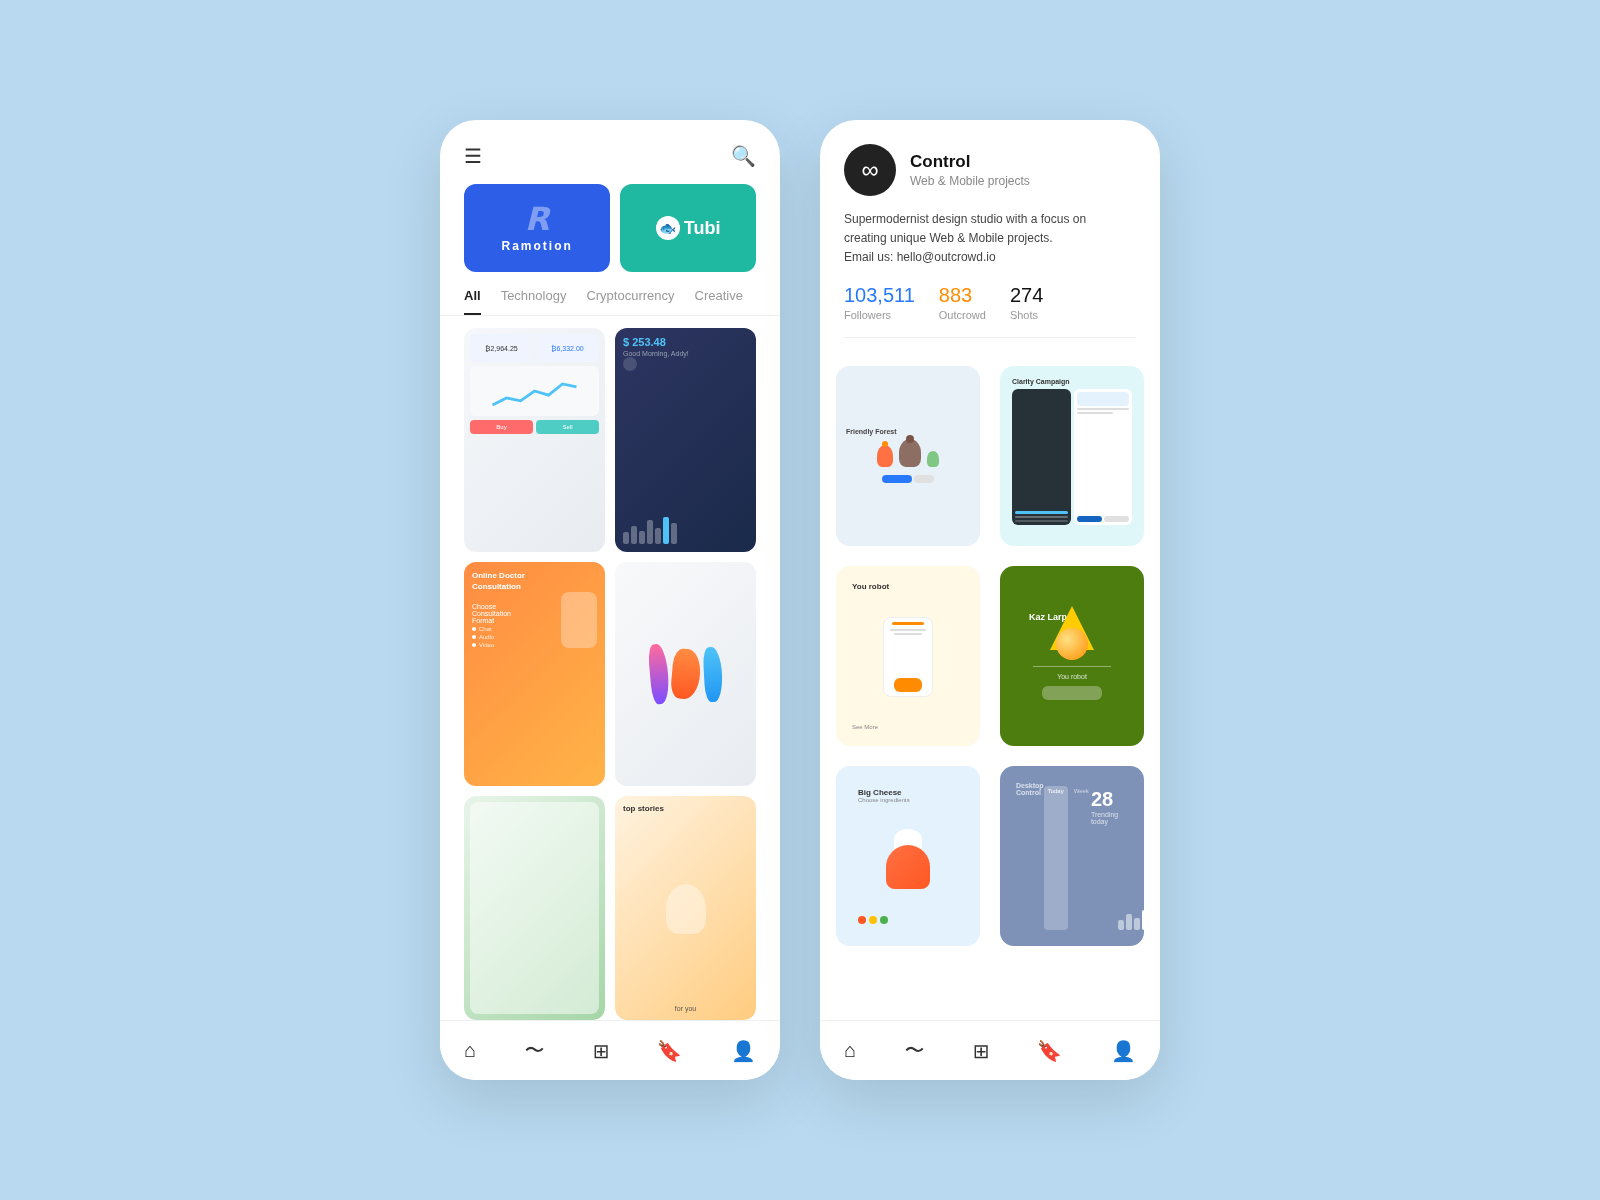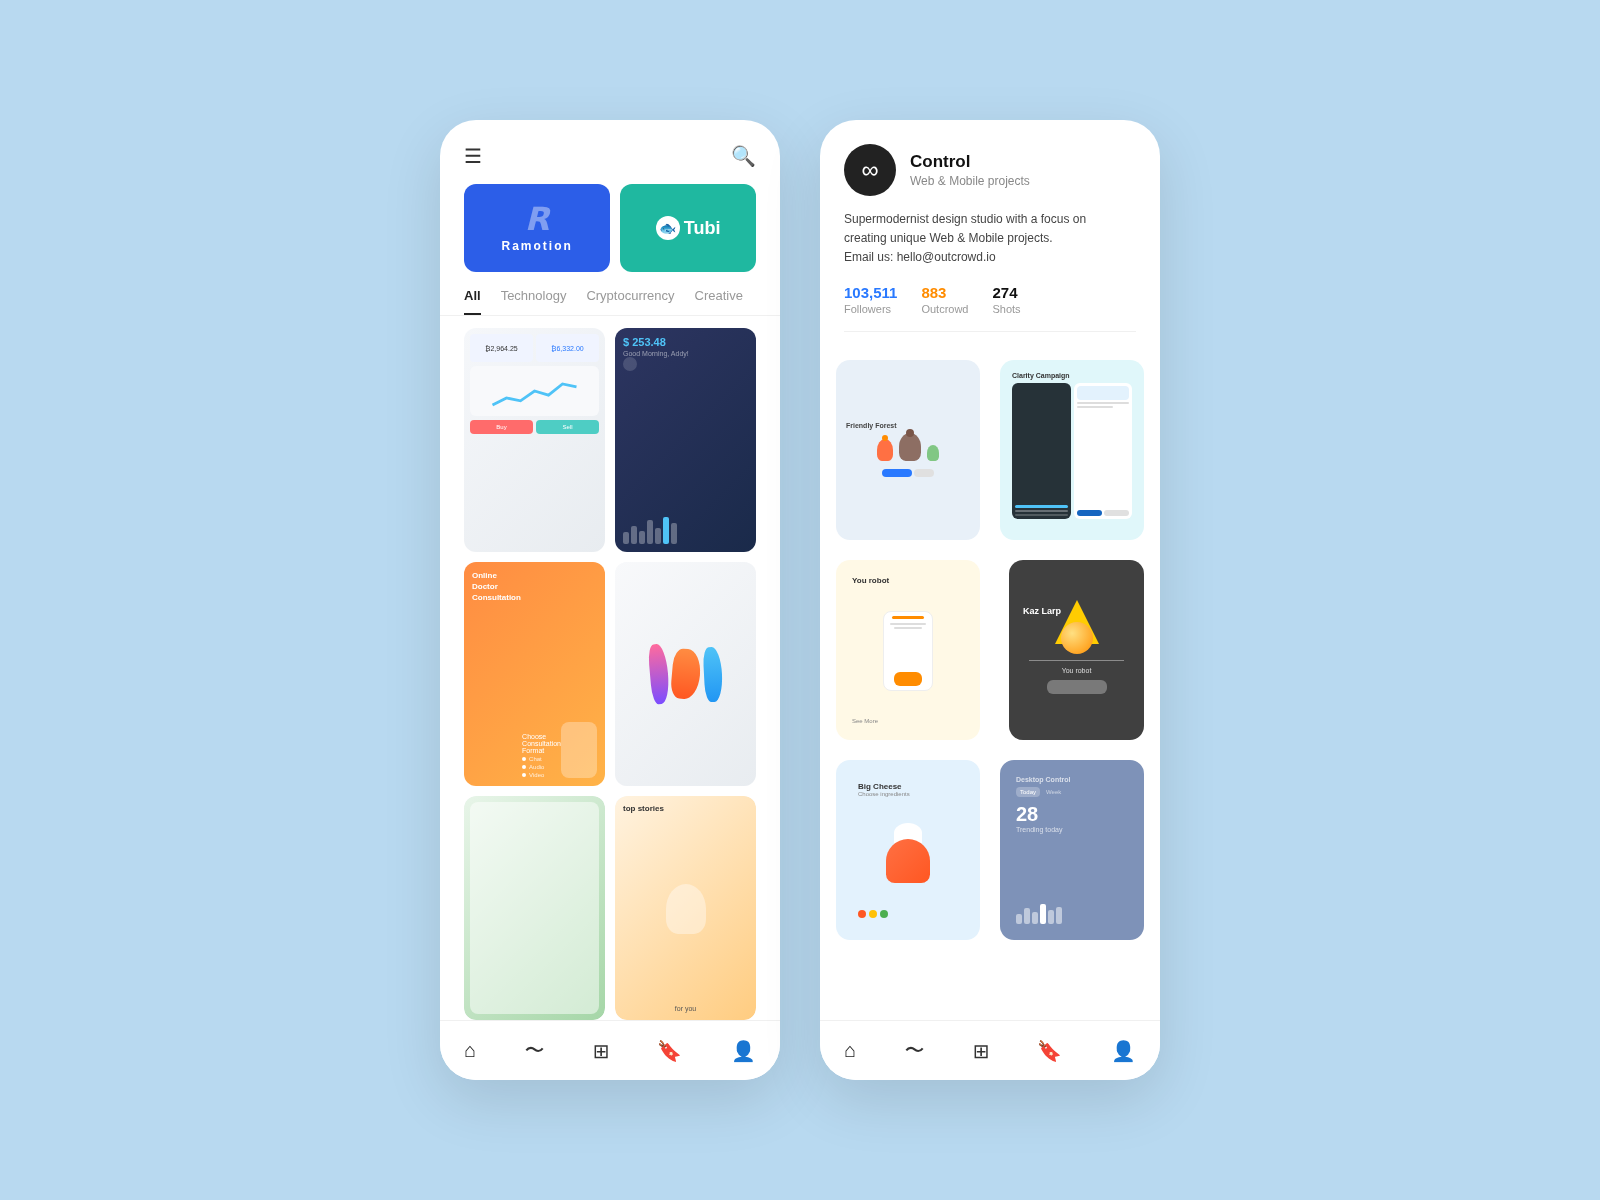--- a/index.html
+++ b/index.html
@@ -198,22 +198,22 @@
       background: rgba(255,255,255,0.3);
       border-radius: 2px;
     }
 
     .card-medical {
       background: linear-gradient(135deg, #ff8c42, #ffb347);
       width: 100%;
       height: 100%;
       padding: 8px;
       display: flex;
-      flex-direction: row;
-      justify-content: flex-end;
+      flex-direction: column;
+      justify-content: flex-start;
     }
     .card-medical .text-sm {
       font-size: 8px;
       color: #fff;
       font-weight: 700;
       line-height: 1.4;
     }
 
     .card-colorful {
       background: linear-gradient(135deg, #f8f9fb, #e8ecf0);
@@ -284,22 +284,22 @@
       margin-bottom: 16px;
     }
     .stats-row {
       display: flex;
       gap: 24px;
       padding-bottom: 16px;
       border-bottom: 1px solid #f0f0f0;
     }
     .stat-item {}
     .stat-value {
-      font-size: 15px;
-      font-weight: 700;
+      font-size: 20px;
+      font-weight: 400;
     }
     .stat-value.blue { color: #2979ff; }
     .stat-value.orange { color: #ff8c00; }
     .stat-value.dark { color: #111; }
     .stat-label {
       font-size: 11px;
       color: #999;
       margin-top: 2px;
     }
 
@@ -325,23 +325,22 @@
     }
     .shot-2 {
       background: #e0f7fa;
       padding: 8px;
     }
     .shot-3 {
       background: #fff9e6;
       padding: 8px;
     }
     .shot-4 {
-      background: #404040;
-      padding: 8px;
-      margin-left: 9px;
+      background: #4d7c0f;
+      padding: 23px;
     }
     .shot-5 {
       background: #e3f2fd;
       padding: 16px;
     }
     .shot-6 {
       background: #7e92b8;
       padding: 8px;
     }
     .weather-temp {
@@ -609,21 +608,21 @@
         </div>
         <div style="display:flex;gap:3px;margin-top:auto;">
           <div style="width:8px;height:8px;border-radius:50%;background:#ff5722;"></div>
           <div style="width:8px;height:8px;border-radius:50%;background:#ffc107;"></div>
           <div style="width:8px;height:8px;border-radius:50%;background:#4caf50;"></div>
         </div>
       </div>
     </div>
 
     <div class="shot-card shot-6">
-      <div style="width:100%;height:100%;display:flex;flex-direction:column;padding:8px;">
+      <div style="width:100%;height:100%;display:flex;flex-direction:row;padding:8px;">
         <div style="font-size:7px;color:rgba(255,255,255,0.7);font-weight:600;">Desktop Control</div>
         <div style="display:flex;gap:4px;margin-top:4px;">
           <div style="font-size:6px;color:#fff;background:rgba(255,255,255,0.25);border-radius:4px;padding:2px 4px;">Today</div>
           <div style="font-size:6px;color:rgba(255,255,255,0.6);padding:2px;">Week</div>
         </div>
         <div style="margin-top:6px;">
           <div class="weather-temp">28</div>
           <div class="weather-sub">Trending today</div>
         </div>
         <div class="weather-bars">

